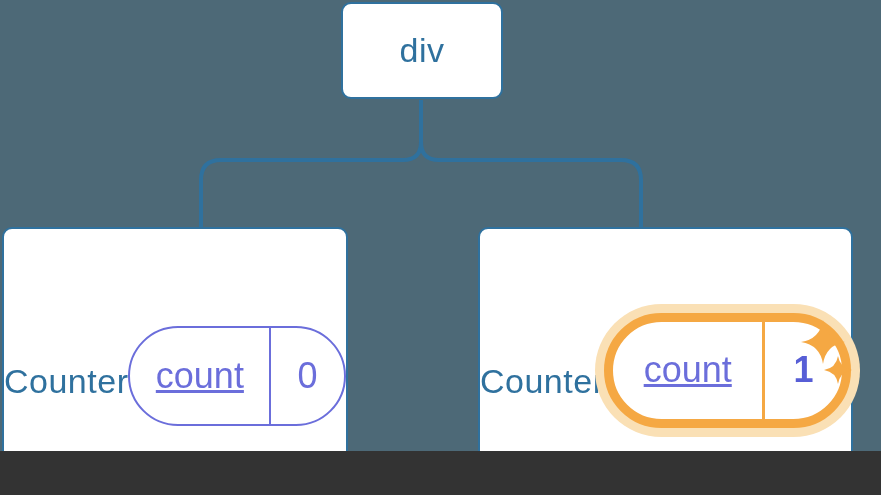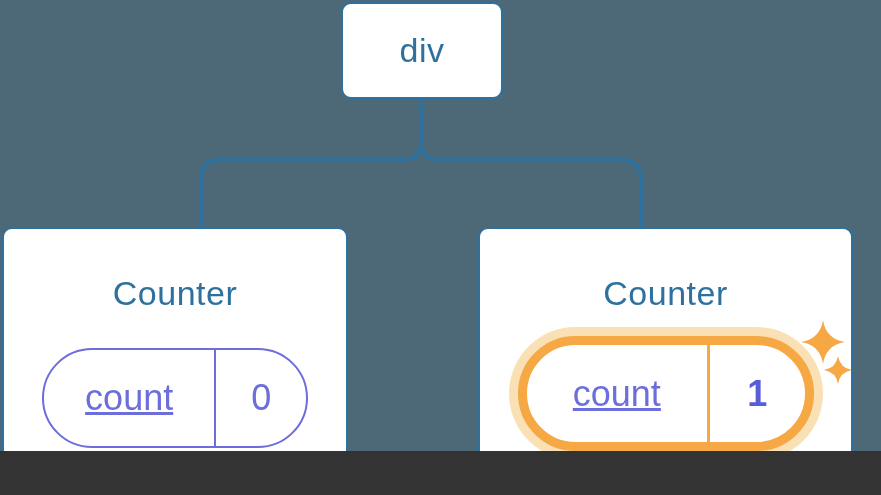--- a/index.html
+++ b/index.html
@@ -41,21 +41,21 @@
     font-weight:500;
     letter-spacing:.5px;
   }
   .card{
     position:absolute;
     top:227px;height:263px;
     background:var(--card-bg);
     border:2px solid var(--accent-blue);
     border-radius:10px;
     box-sizing:border-box;
-    display:flex;flex-direction:column;align-items:center;
+    display:flex;flex-direction:row;align-items:center;
   }
   .card-left{left:2px;width:346px;}
   .card-right{left:478px;width:375px;}
   .card-title{
     margin-top:44px;
     color:var(--accent-blue);
     font-size:34px;
     font-weight:500;
     line-height:40px;
     letter-spacing:.5px;

